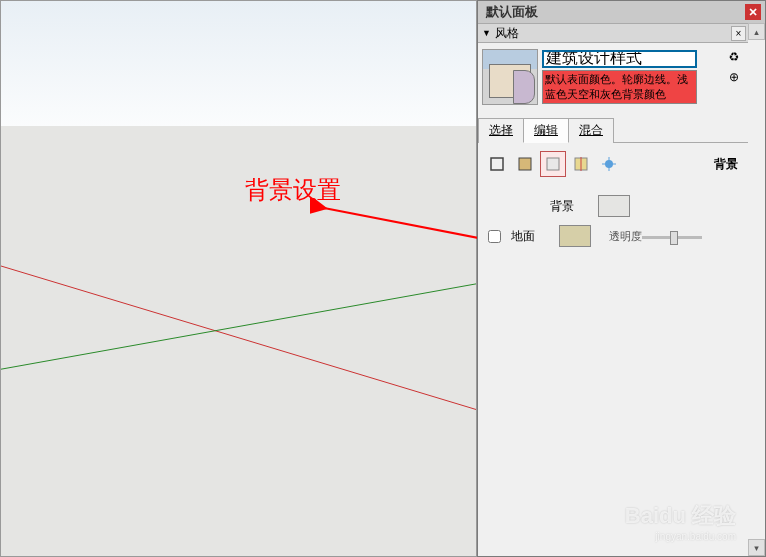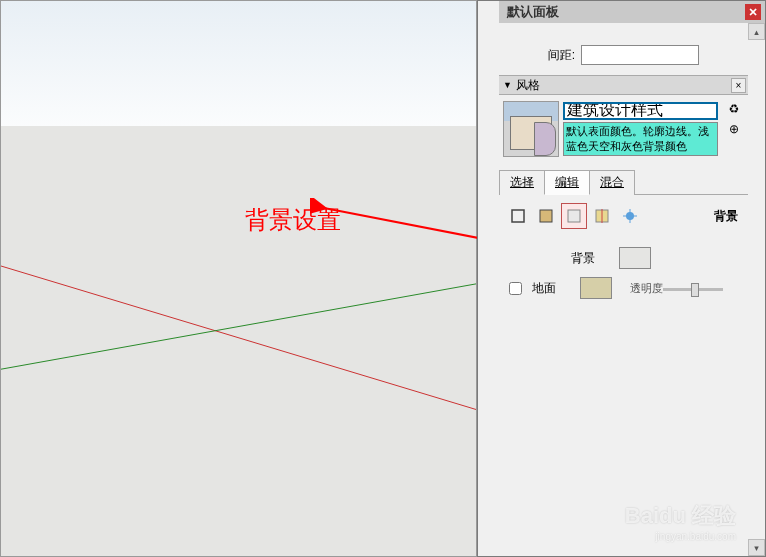--- a/index.html
+++ b/index.html
@@ -1,43 +1,43 @@
 <!DOCTYPE html>
 <html><head>
 <meta charset="utf-8">
 <style>
 * { box-sizing: border-box; margin: 0; padding: 0; font-family: "Microsoft YaHei", SimSun, sans-serif; }
 body { width: 766px; height: 557px; position: relative; background: #fff; overflow: hidden; }
 .viewport { position: absolute; left: 0; top: 0; width: 477px; height: 557px; border: 1px solid #999; background: linear-gradient(to bottom, #e8eff5 0%, #ffffff 28%); }
 .viewport .ground { position: absolute; left: 0; top: 125px; right: 0; bottom: 0; background: #e5e5e3; }
 .viewport svg.axes { position: absolute; left: 0; top: 0; width: 100%; height: 100%; }
-.annotation { position: absolute; left: 245px; top: 204px; color: #ff0000; font-size: 24px; font-family: SimSun, serif; }
+.annotation { position: absolute; left: 245px; top: 174px; color: #ff0000; font-size: 24px; font-family: SimSun, serif; }
 .arrow-svg { position: absolute; left: 310px; top: 198px; width: 230px; height: 60px; pointer-events: none; }
-.panel { position: absolute; left: 477px; top: 0; width: 289px; height: 557px; background: #f0f0f0; border: 1px solid #7a7a7a; padding-left: 21px; }
+.panel { position: absolute; left: 477px; top: 0; width: 289px; height: 557px; background: #f0f0f0; border: 1px solid #7a7a7a; }
 .panel-title { background: #c9c9c9; height: 22px; line-height: 22px; padding-left: 8px; font-size: 13px; font-weight: bold; color: #333; position: relative; }
 .close-btn { position: absolute; right: 4px; top: 3px; width: 16px; height: 16px; background: #cc3333; color: #fff; font-size: 11px; text-align: center; line-height: 16px; cursor: pointer; }
 .panel-body { padding: 0; position: relative; height: calc(100% - 22px); }
 .scroll-area { position: absolute; left: 0; top: 0; right: 17px; bottom: 0; overflow: hidden; }
 .scrollbar { position: absolute; right: 0; top: 0; width: 17px; bottom: 0; background: #f0f0f0; }
 .scrollbar .sbtn { width: 17px; height: 17px; background: #e1e1e1; border: 1px solid #bbb; display: flex; align-items: center; justify-content: center; font-size: 9px; color: #555; }
 .scrollbar .sbtn.down { position: absolute; bottom: 0; }
 .spacing-row { display: flex; align-items: center; justify-content: center; gap: 6px; padding: 22px 0 10px 0; font-size: 12px; }
 .spacing-input { width: 118px; height: 20px; border: 1px solid #888; background: #fff; }
 .finish-row { text-align: right; padding: 4px 10px 8px 0; }
 .finish-btn { width: 70px; height: 24px; background: #f0f0f0; border: 1px solid #999; font-size: 12px; cursor: pointer; }
 .section-hdr { background: #d8d8d8; border-top: 1px solid #aaa; border-bottom: 1px solid #aaa; height: 20px; display: flex; align-items: center; padding: 0 4px; font-size: 12px; position: relative; }
 .section-hdr .tri { font-size: 9px; margin-right: 4px; }
 .section-hdr .xbtn { position: absolute; right: 2px; top: 2px; width: 15px; height: 15px; border: 1px solid #aaa; background: #eee; font-size: 10px; text-align: center; line-height: 13px; }
 .style-row { display: flex; padding: 6px 4px; gap: 4px; align-items: flex-start; }
 .style-thumb { width: 56px; height: 56px; border: 1px solid #999; background: linear-gradient(to bottom, #b8cce0 0%, #b8cce0 35%, #d4d4d4 35%, #d4d4d4 100%); position: relative; flex-shrink: 0; }
 .style-thumb::after { content: ""; position: absolute; left: 6px; top: 14px; width: 40px; height: 32px; background: #e8dcc8; border: 1px solid #777; }
 .style-thumb::before { content: ""; position: absolute; left: 30px; top: 20px; width: 20px; height: 32px; background: #c8b8d0; border: 1px solid #777; z-index: 2; border-radius: 0 10px 10px 0; }
 .style-info { flex: 1; }
 .style-name-input { width: 155px; height: 18px; border: 2px solid #0369a1; font-size: 16px; padding: 0 2px; margin-bottom: 2px; }
-.style-desc { width: 155px; height: 34px; border: 1px solid #888; font-size: 11px; padding: 1px 2px; overflow: hidden; background: #5eead4; }
+.style-desc { width: 155px; height: 34px; border: 1px solid #888; font-size: 11px; padding: 1px 2px; overflow: hidden; background: #ef4444; }
 .style-actions { width: 20px; display: flex; flex-direction: column; gap: 2px; align-items: center; }
 .sa-btn { width: 18px; height: 18px; font-size: 12px; text-align: center; line-height: 16px; cursor: pointer; }
 .tabs { display: flex; border-bottom: 1px solid #aaa; margin-top: 6px; font-size: 12px; }
 .tab { padding: 3px 10px; border: 1px solid #aaa; border-bottom: none; background: #f0f0f0; margin-right: -1px; position: relative; top: 1px; cursor: pointer; text-decoration: underline; }
 .tab.active { background: #fcfcfc; border-bottom: 1px solid #fcfcfc; z-index: 1; }
 .edit-toolbar { display: flex; align-items: center; padding: 8px 6px; gap: 2px; position: relative; }
 .edit-icon { width: 26px; height: 26px; display: flex; align-items: center; justify-content: center; cursor: pointer; font-size: 14px; border: 1px solid transparent; }
 .edit-icon.selected { border: 1px solid #c05050; background: #fce8e8; }
 .edit-label { position: absolute; right: 10px; font-size: 12px; font-weight: bold; }
 .settings { padding: 6px 10px; font-size: 12px; }
@@ -77,24 +77,20 @@
 </svg>
 
 <div class="panel">
   <div class="panel-title">
     <span>默认面板</span>
     <div class="close-btn">✕</div>
   </div>
   <div class="panel-body">
     <div class="scroll-area">
 
-      <div class="spacing-row">
-        <span>间距:</span>
-        <input class="spacing-input" style="">
-      </div>
 
       <div class="section-hdr">
         <span class="tri">▼</span>
         <span>风格</span>
         <div class="xbtn">×</div>
       </div>
 
       <div class="style-row">
         <div class="style-thumb"></div>
         <div class="style-info">

